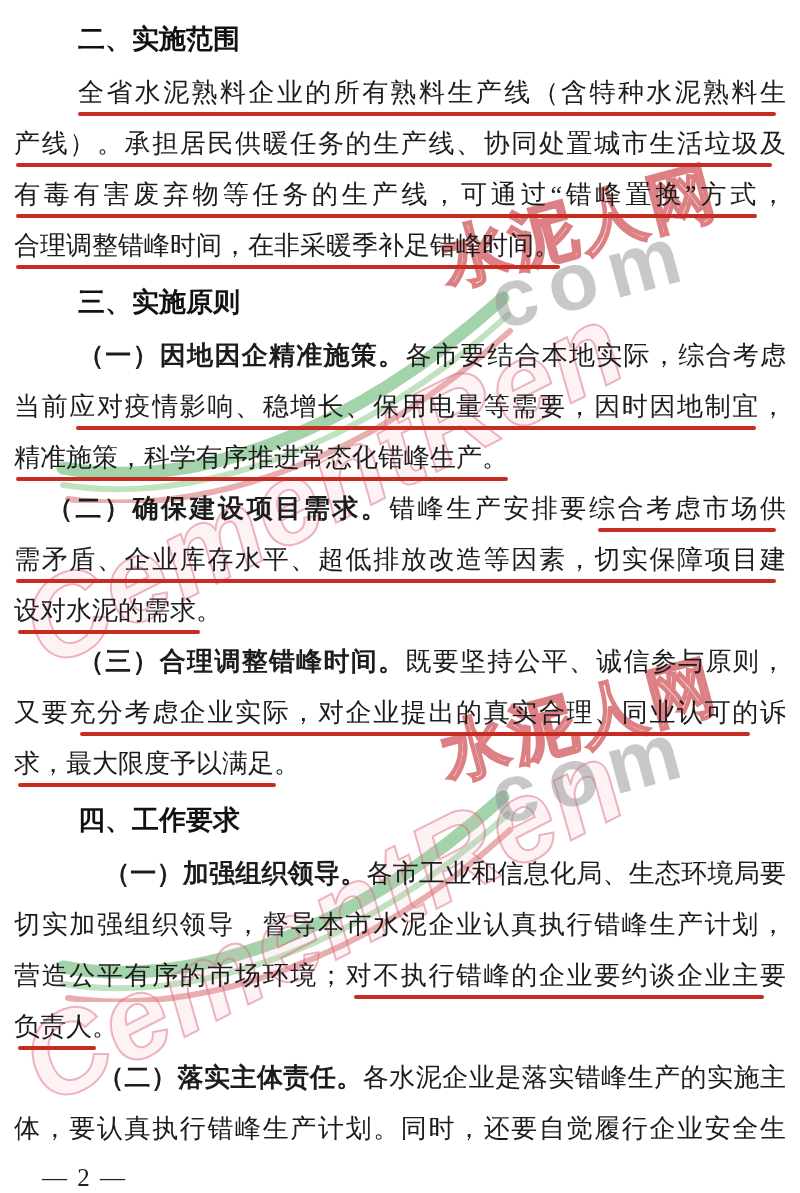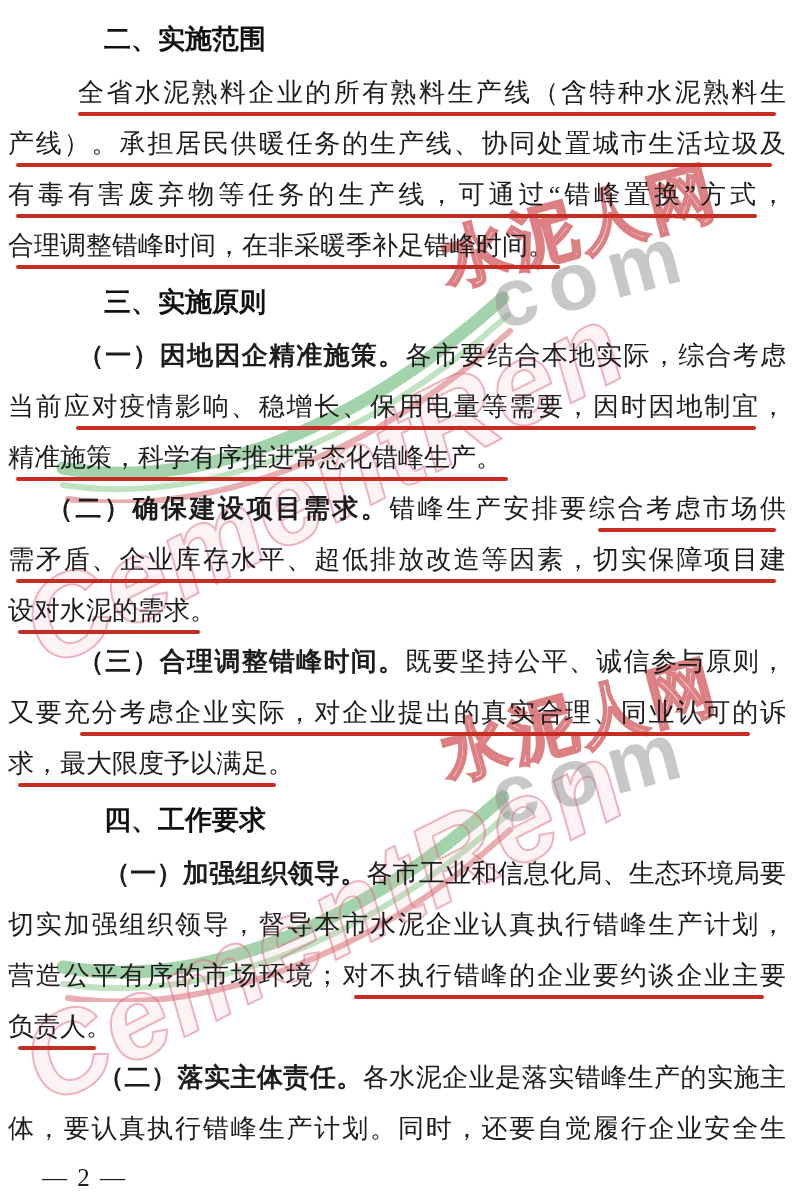--- a/index.html
+++ b/index.html
@@ -36,29 +36,29 @@
     font-weight:bold;font-size:82px;letter-spacing:12px;white-space:nowrap;
     color:rgba(145,145,145,0.50);
     transform:rotate(-15deg);transform-origin:0 50%;
   }
   .wm-swoosh{position:absolute;left:48px;}
   
   #doc{position:relative;z-index:1;padding-top:8px;}
   .heading{
     height:51px;line-height:51px;
     margin-top:6px;margin-bottom:2px;
-    padding-left:104px;
+    padding-left:78px;
     font-family:"Liberation Sans","DejaVu Sans",sans-serif;
     font-weight:bold;font-size:27px;color:#111;
     white-space:nowrap;
   }
   .line{
     position:relative;
     height:51px;line-height:51px;
-    padding-left:8px;padding-right:14px;
+    padding-left:14px;padding-right:14px;
     font-size:26px;color:#1c1c1c;
   }
   .line.just{text-align:justify;text-align-last:justify;}
   .line .lead{font-weight:bold;font-family:Liberation Serif, serif;}
   .uline{
     position:absolute;bottom:2px;height:4px;
     background:#c62c22;border-radius:2px;
   }
   .footer{
     position:relative;z-index:1;

